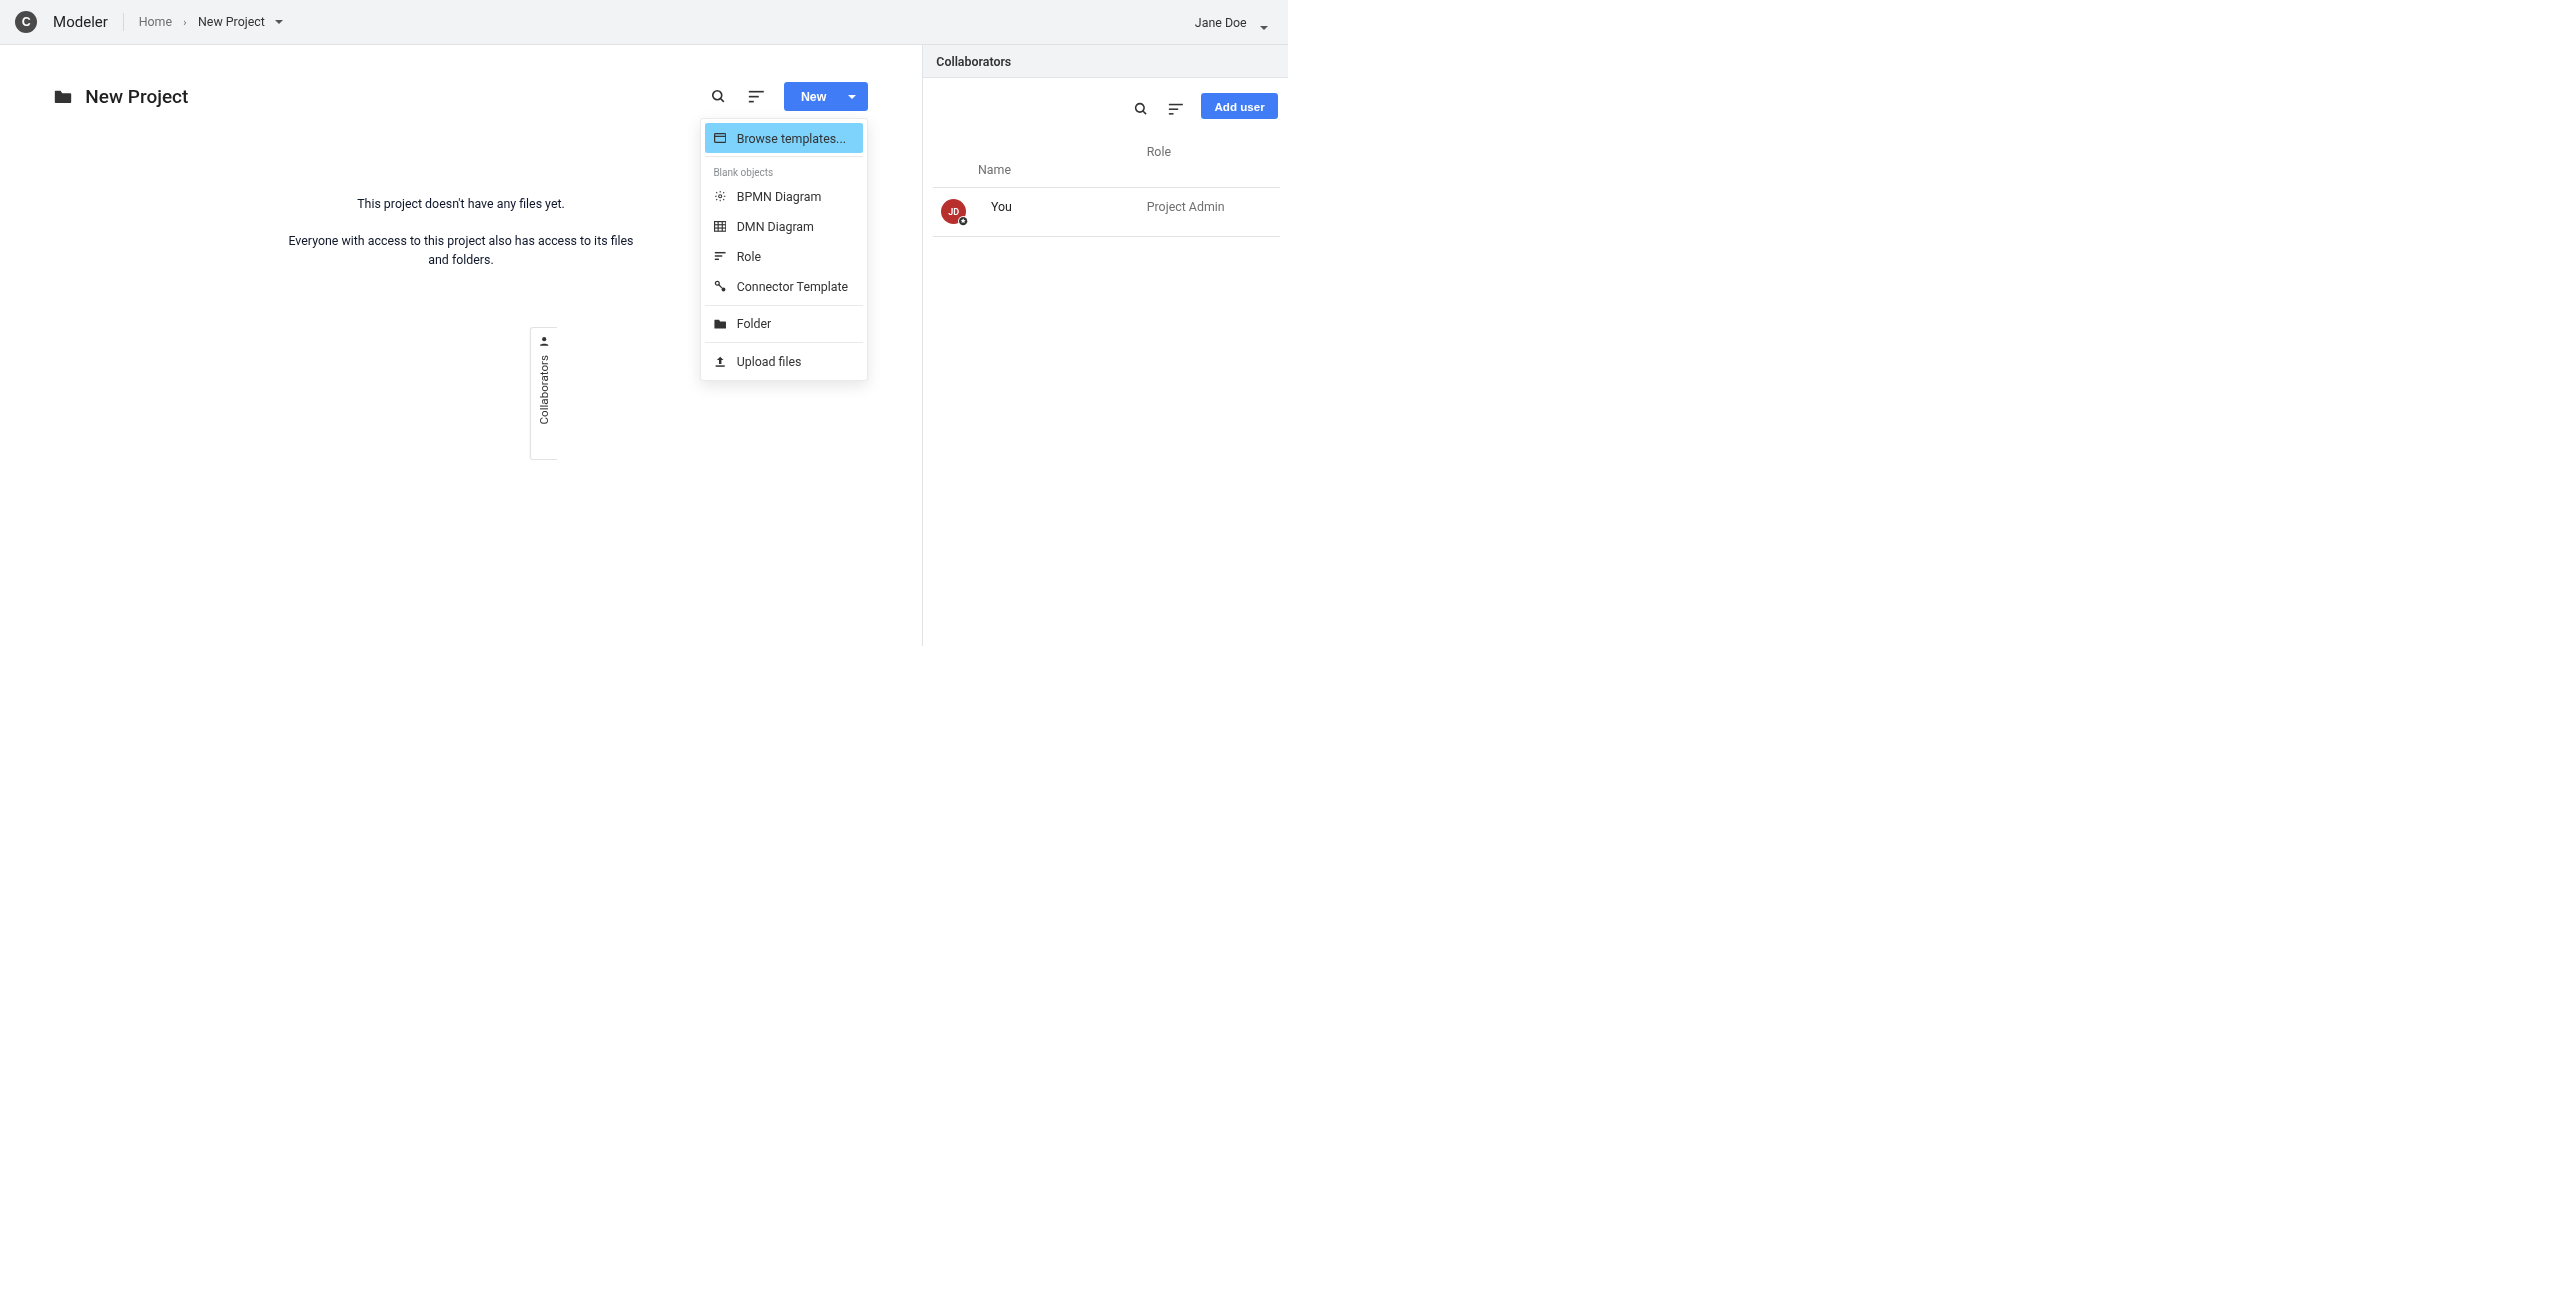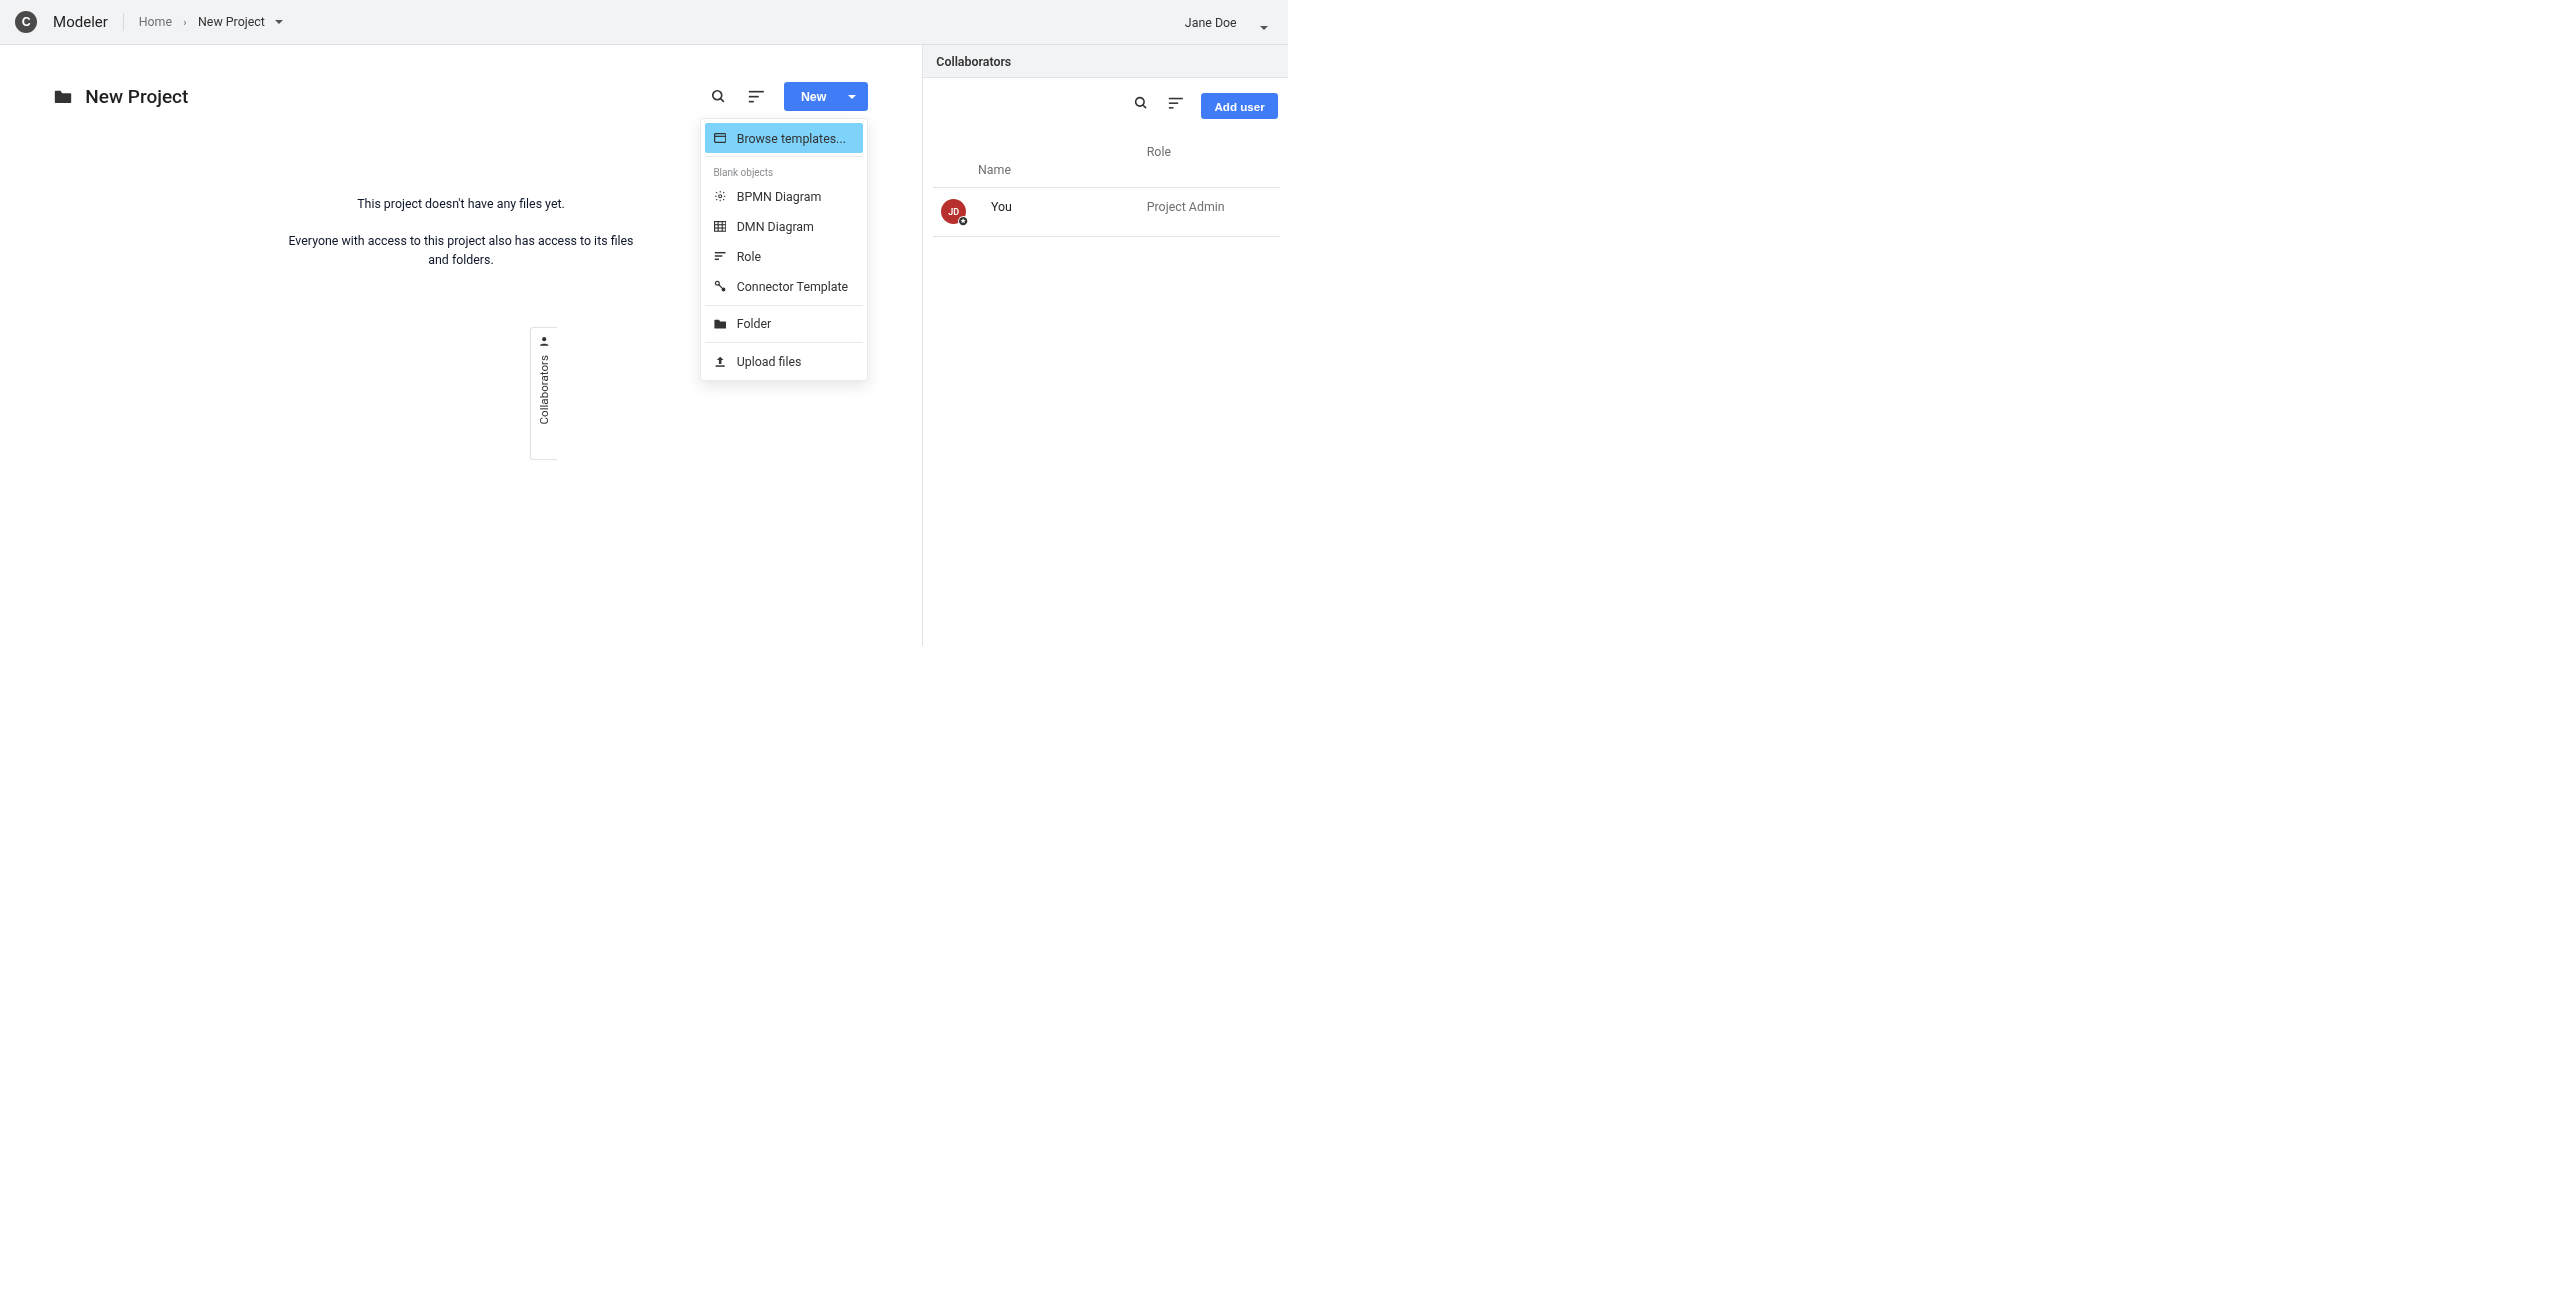--- a/index.html
+++ b/index.html
@@ -18,21 +18,21 @@
   .header { height:45px; background:var(--bg); border-bottom:0.8px solid #e0e1e4; display:flex; align-items:center; padding:0 15px; justify-content:space-between;}
   .header-left { display:flex; align-items:center; gap:0; }
   .logo { width:22.4px; height:22.4px; border-radius:50%; background:#4a4a4a; display:flex; align-items:center; justify-content:center; color:#fff; font-weight:700; font-size:12.4px; font-family: Arial; }
   .app-name { font-size:15px; margin-left:15.7px; color:#222; }
   .vdiv { width:0.8px; height:18px; background:#d6d8da; margin:0 15px; }
   .bc-item { color:var(--muted); font-size:12.4px; }
   .bc-link { color:var(--muted); text-decoration:none; cursor:pointer;}
   .bc-sep { margin:0 8.3px; color:var(--muted); font-size:10.8px;}
   .bc-current { color:#333; display:inline-flex; align-items:center; gap:6.6px; cursor:pointer;}
   .chevron-down { width:0; height:0; border-left:4.1px solid transparent; border-right:4.1px solid transparent; border-top:4.1px solid #555; display:inline-block; margin-left:3.3px;}
-  .header-right { display:flex; align-items:flex-end; gap:20px; cursor:pointer; padding-right:5px;}
+  .header-right { display:flex; align-items:flex-end; gap:10px; cursor:pointer; padding-right:5px;}
   .user-name { font-size:12.4px; color:#333;}
   
   
   .body { display:flex; height:calc(646px - 45px); }
   .main { flex:1; position:relative; padding:37px 54px 0 54px; }
   .side { width:366px; border-left:0.8px solid var(--border); display:flex; flex-direction:column; }
   .side-header { height:33px; background:var(--bg); border-bottom:0.8px solid var(--border); display:flex; align-items:center; padding:0 13.3px; font-weight:600; font-size:12.4px;}
   .side-body { padding:15px 8.3px 0 10px; }
 
   
@@ -51,21 +51,21 @@
 
   
   .dropdown { position:absolute; top:36px; right:0; width:168px; background:#fff; border:0.8px solid var(--drop-border); border-radius:3.3px; box-shadow:0 5px 15px rgba(0,0,0,0.10); padding:4.1px; }
   .dd-item { display:flex; align-items:center; gap:10px; padding:7.5px 8.3px; font-size:12.4px; color:#333; border-radius:2.5px; cursor:pointer;}
   .dd-item.highlight { background:#7dd3fc; }
   .dd-section-label { font-size:10px; color:#8a8d90; padding:6.6px 8.3px 3.3px 8.3px; }
   .dd-sep { height:0.8px; background:var(--drop-border); margin:3.3px 0; }
   .dd-icon { width:13.3px; height:13.3px; display:flex; align-items:center; justify-content:center; color:#333;}
 
   
-  .collab-toolbar { display:flex; align-items:flex-start; justify-content:flex-end; gap:15px; padding:0 1.7px 0 0;}
+  .collab-toolbar { display:flex; align-items:flex-end; justify-content:flex-end; gap:15px; padding:0 1.7px 0 0;}
   .add-user-btn { background:var(--primary); color:#fff; height:26px; border:none; border-radius:3.3px; padding:0 13.3px; font-weight:600; font-size:11.6px; cursor:pointer;}
   .collab-table { margin-top:16.6px; width:100%; }
   .collab-head { display:flex; padding:8.3px 0 10px 0; border-bottom:0.8px solid var(--border); }
   .col-name { flex:1; padding-left:45px; color:var(--muted); font-size:12.4px;margin-top:18px;}
   .col-role { width:133px; color:var(--muted); font-size:12.4px;}
   .collab-row { display:flex; align-items:flex-start; padding:11.6px 0; border-bottom:0.8px solid var(--border);gap:13px;}
   .avatar { width:25px; height:25px; border-radius:50%; background:#b7302e; color:#fff; font-size:9px; font-weight:600; display:flex; align-items:center; justify-content:center; margin-left:8.3px; position:relative;}
   .avatar-badge { position:absolute; bottom:-2.5px; right:-2.5px; width:10.8px; height:10.8px; border-radius:50%; background:#fff; display:flex; align-items:center; justify-content:center;}
   .avatar-badge svg { display:block; }
   .row-name { flex:1; padding-left:11.6px; font-size:12.4px; color:#222; }

